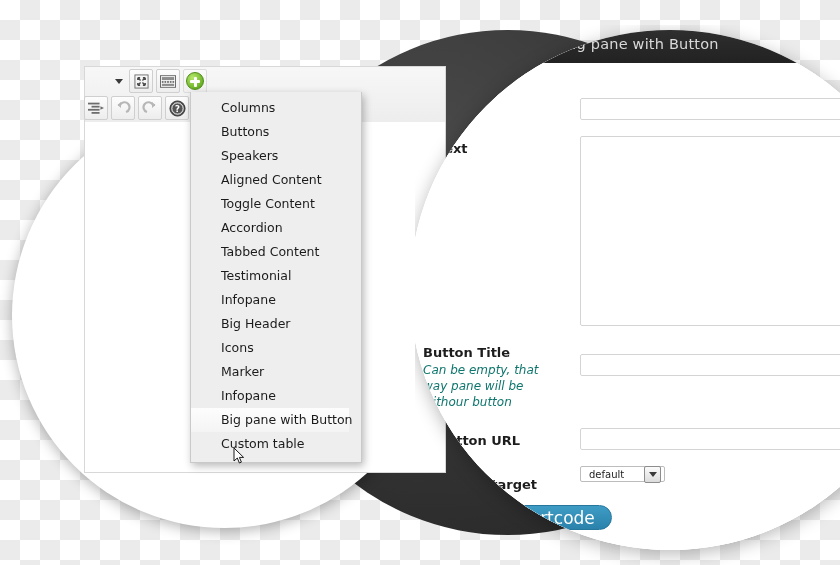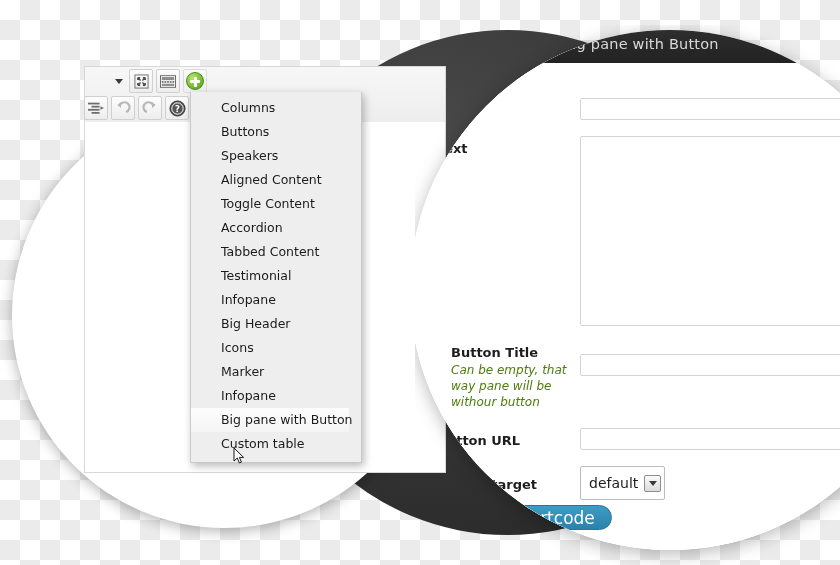--- a/index.html
+++ b/index.html
@@ -109,32 +109,32 @@
     color:#d9d9d9;font-size:14.5px;display:flex;align-items:center;padding-left:14px;
     letter-spacing:.2px;
   }
   .dlg-body{position:relative;height:502px;background:#fff;}
 
   .field-row{position:absolute;display:flex;}
   .f-label{
     font-size:13px;font-weight:bold;color:#1d1d1d;width:140px;
   }
   .f-hint{
-    font-size:12px;color:#4d7c0f;font-style:italic;line-height:16px;width:120px;margin-top:2px;
+    font-size:12px;color:#0f766e;font-style:italic;line-height:16px;width:120px;margin-top:2px;
   }
   .txt-input{
     height:22px;border:1px solid #d4d4d4;background:#fff;border-radius:2px;box-sizing:border-box;
   }
   .txt-area{
     border:1px solid #d4d4d4;background:#fff;border-radius:2px;box-sizing:border-box;
   }
   .sel{
-    height:34px;border:1px solid #bdbdbd;background:#fff;border-radius:2px;
+    height:16px;border:1px solid #bdbdbd;background:#fff;border-radius:2px;
     display:flex;align-items:center;justify-content:space-between;padding:0 3px 0 8px;
-    font-size:14px;color:#1d1d1d;box-sizing:border-box;
+    font-size:10px;color:#1d1d1d;box-sizing:border-box;
   }
   .sel-arrow{
     width:17px;height:17px;border:1px solid #8d8d8d;border-radius:2px;
     background:linear-gradient(#fbfbfb,#dcdcdc);
     display:flex;align-items:center;justify-content:center;box-sizing:border-box;
   }
   .btn-primary{
     position:absolute;left:22px;top:442px;height:25px;padding:0 16px;border-radius:13px;
     background:linear-gradient(#3e9cc4,#2a82ab);border:1px solid #26779e;
     color:#ffffff;font-size:17px;display:flex;align-items:center;justify-content:center;
@@ -251,21 +251,21 @@
         <div class="field-row" style="left:22px;top:27px;">
           <span class="f-label">Title</span>
         </div>
         <input class="txt-input" style="position: absolute; left: 165px; top: 35px; width: 290px;" value="">
 
         <div class="field-row" style="left:22px;top:78px;">
           <span class="f-label">Text</span>
         </div>
         <textarea class="txt-area" style="position: absolute; left: 165px; top: 73px; width: 290px; height: 190px;" value=""></textarea>
 
-        <div class="field-row" style="left:36px;top:282px;flex-direction:column;justify-content:flex-end;">
+        <div class="field-row" style="left:8px;top:282px;flex-direction:column;justify-content:flex-end;">
           <span class="f-label">Button Title</span>
           <span class="f-hint">Can be empty, that way pane will be withour button</span>
         </div>
         <input class="txt-input" style="position: absolute; left: 165px; top: 291px; width: 290px;" value="">
 
         <div class="field-row" style="left:22px;top:370px;align-items:flex-end;">
           <span class="f-label">Button URL</span>
         </div>
         <input class="txt-input" style="position: absolute; left: 165px; top: 365px; width: 290px;" value="">
 

